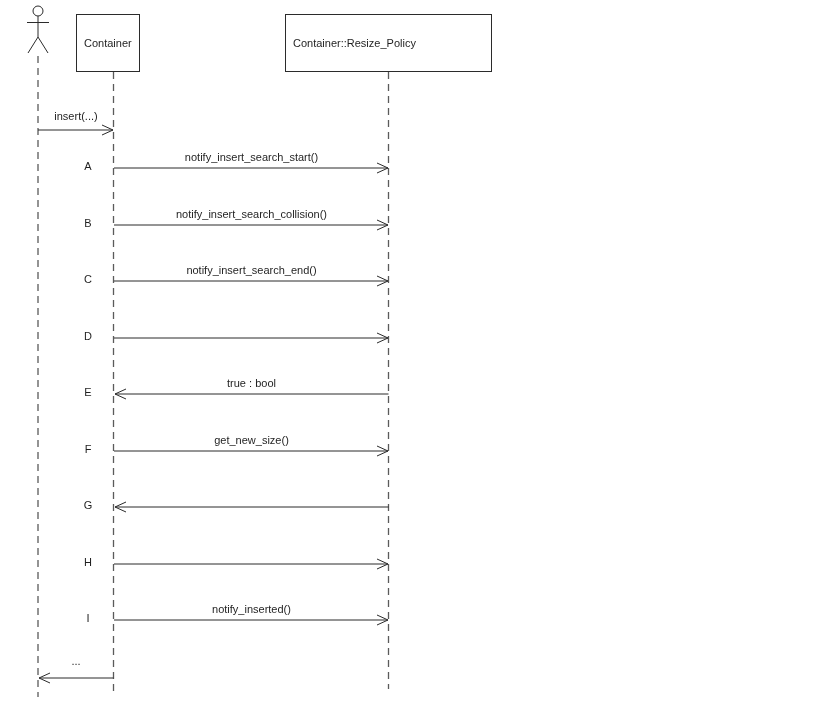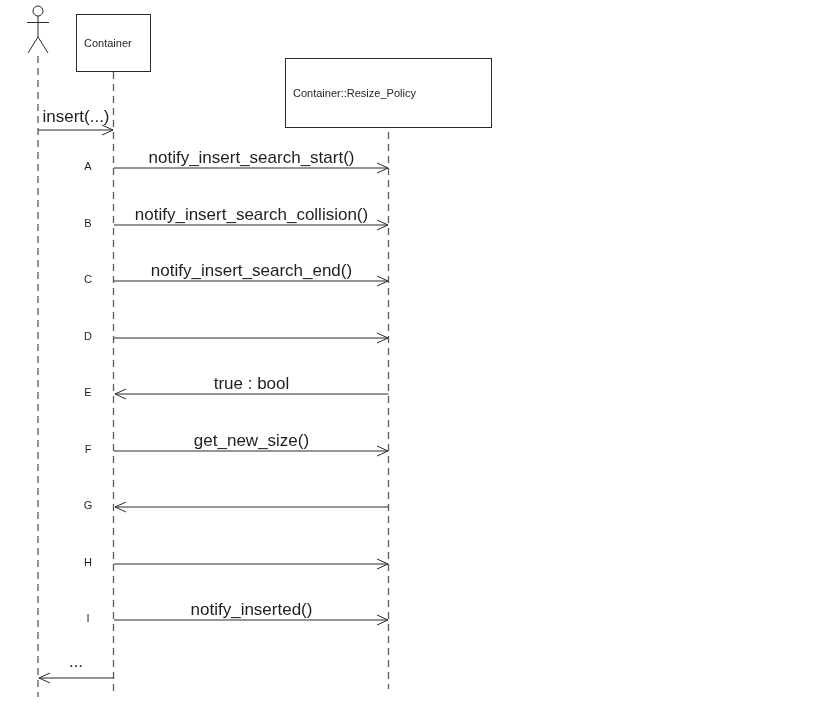--- a/index.html
+++ b/index.html
@@ -25,25 +25,25 @@
     position: absolute;
     border: 1px solid #2b2b2b;
     background: #ffffff;
     display: flex;
     align-items: center;
     box-sizing: border-box;
     font-size: 11px;
     padding-left: 7px;
     white-space: nowrap;
   }
-  .box-container { left: 76px; top: 14px; width: 75px; height: 58px; }
-  .box-resize   { left: 285px; top: 14px; width: 207px; height: 70px; margin-top: 44px; }
+  .box-container { left: 76px; top: 14px; width: 64px; height: 58px; }
+  .box-resize   { left: 285px; top: 14px; width: 207px; height: 58px; }
   .msg-label {
     position: absolute;
-    font-size: 17px;
+    font-size: 11px;
     text-align: center;
     white-space: nowrap;
     line-height: 13px;
   }
   .span-main { left: 114px; width: 275px; }
   .span-left { left: 38px; width: 76px; }
   .bold { font-weight: normal; }
   .letter-label {
     position: absolute;
     left: 80px;

